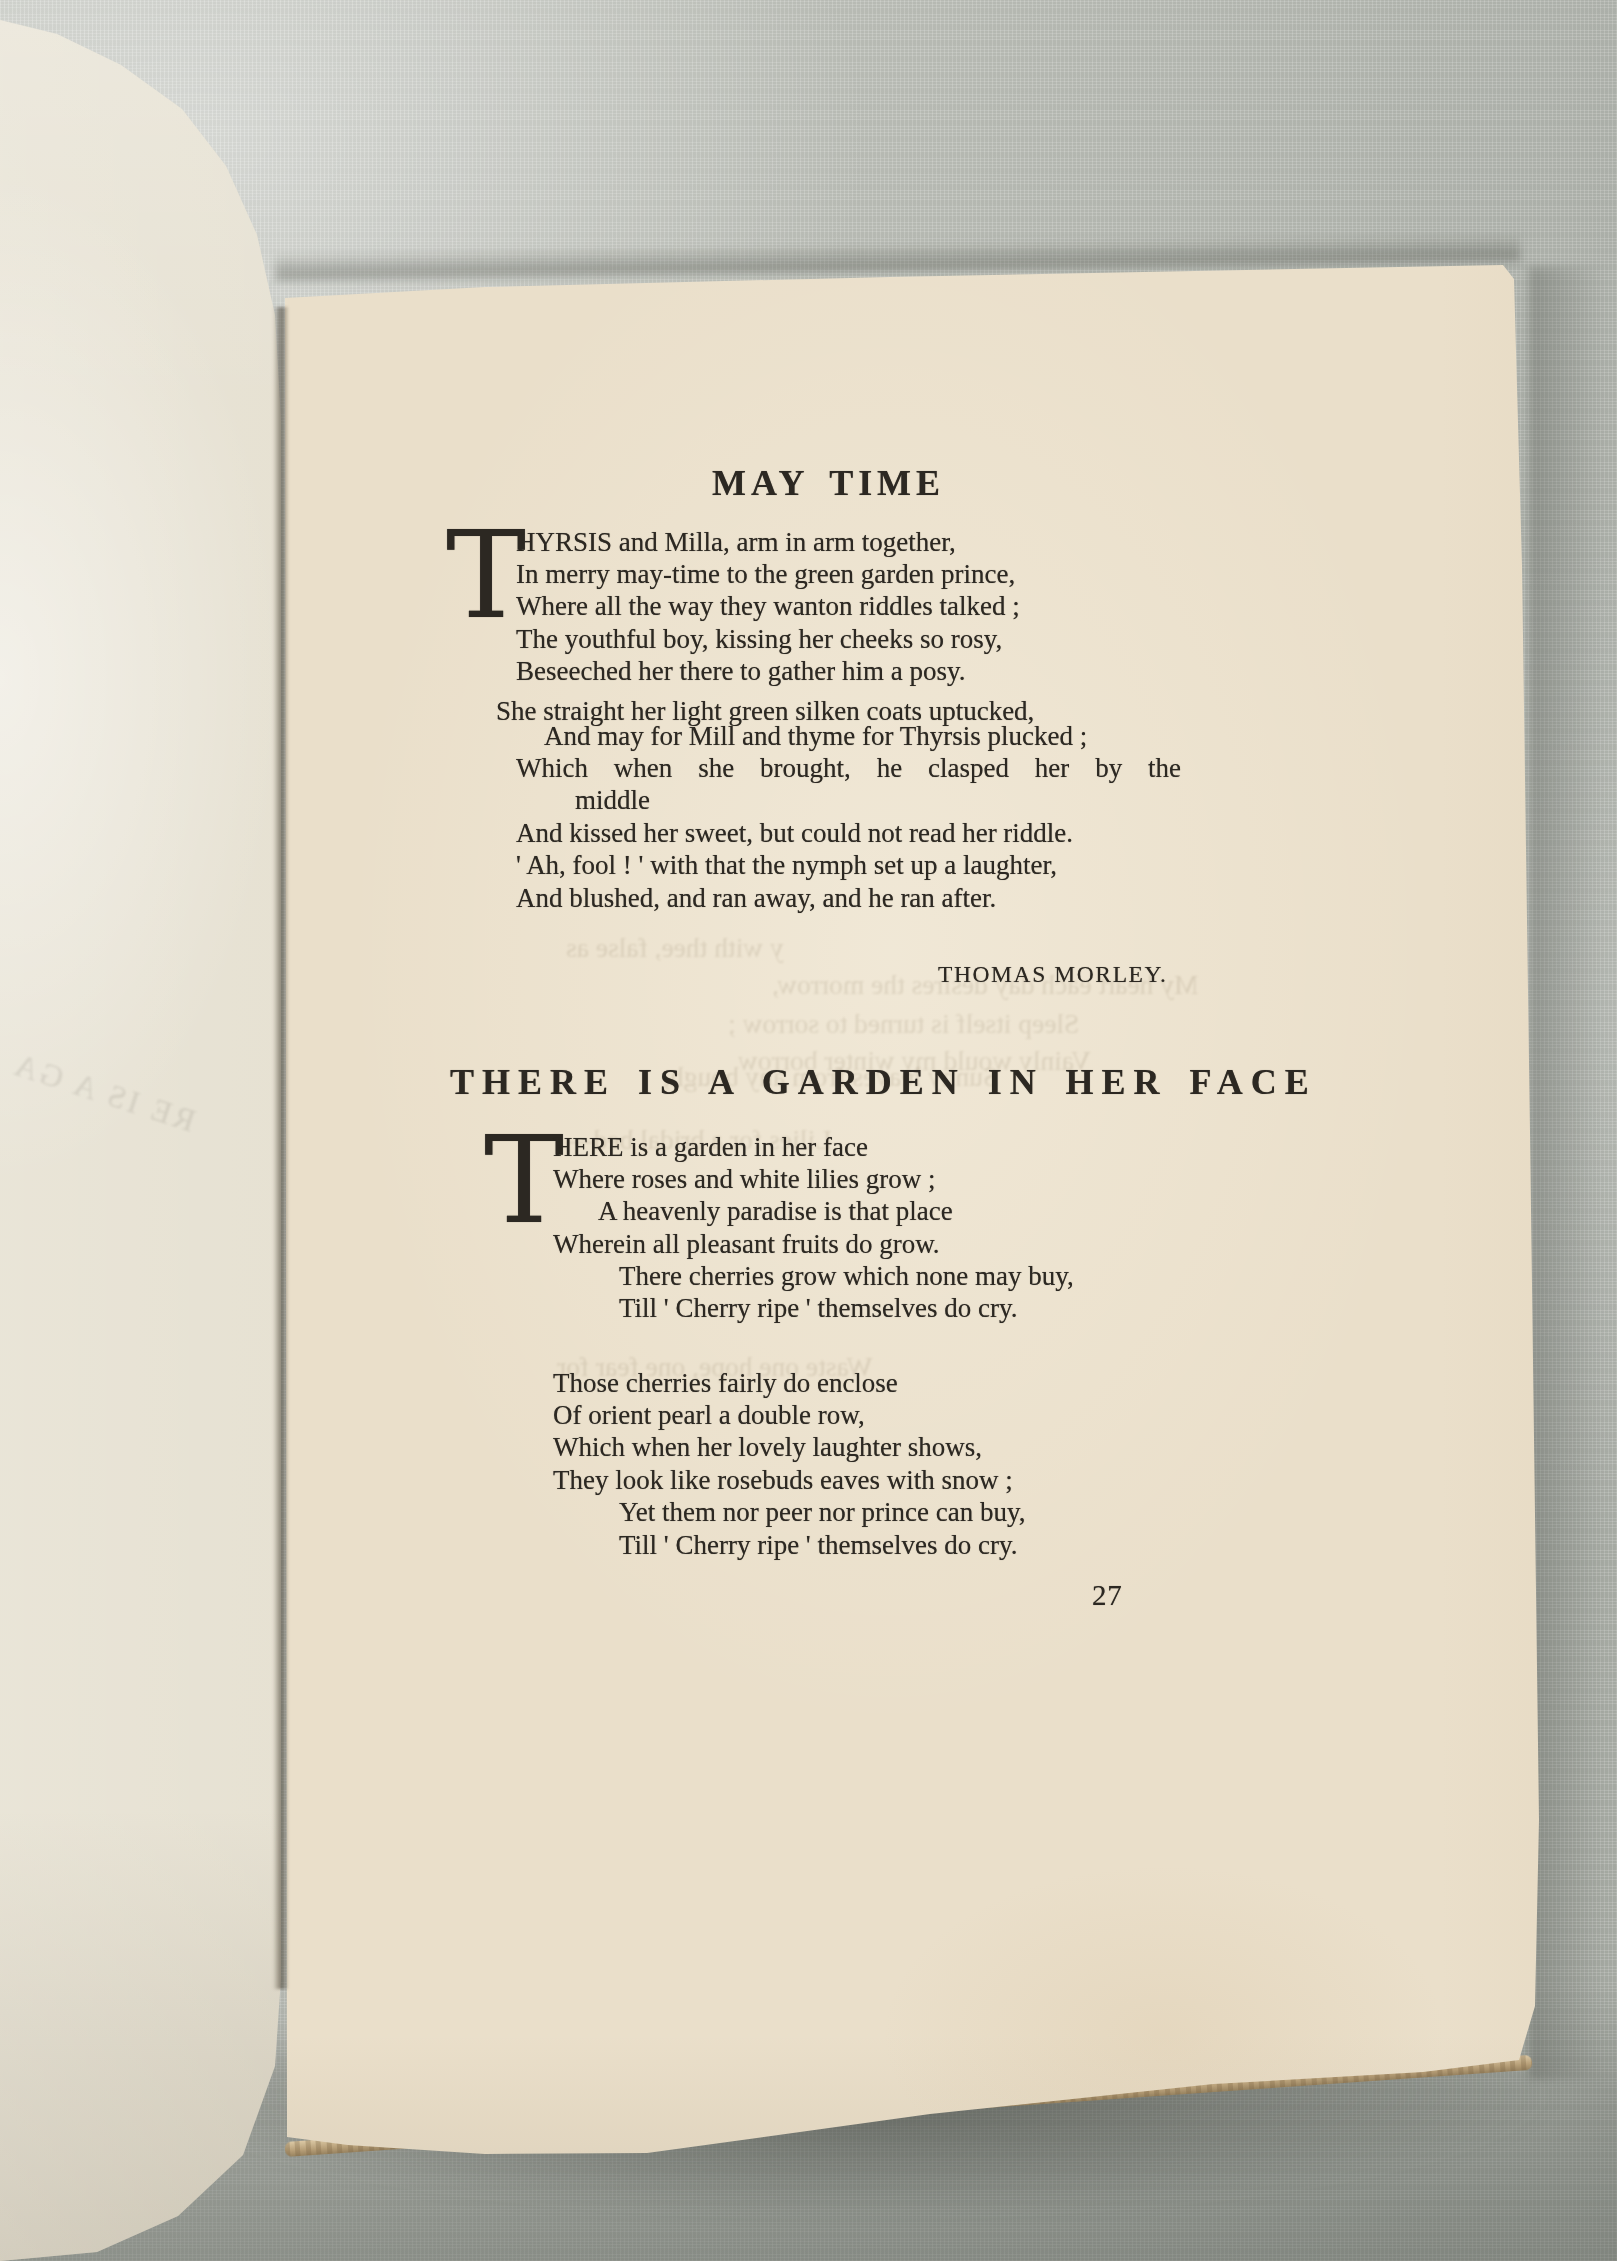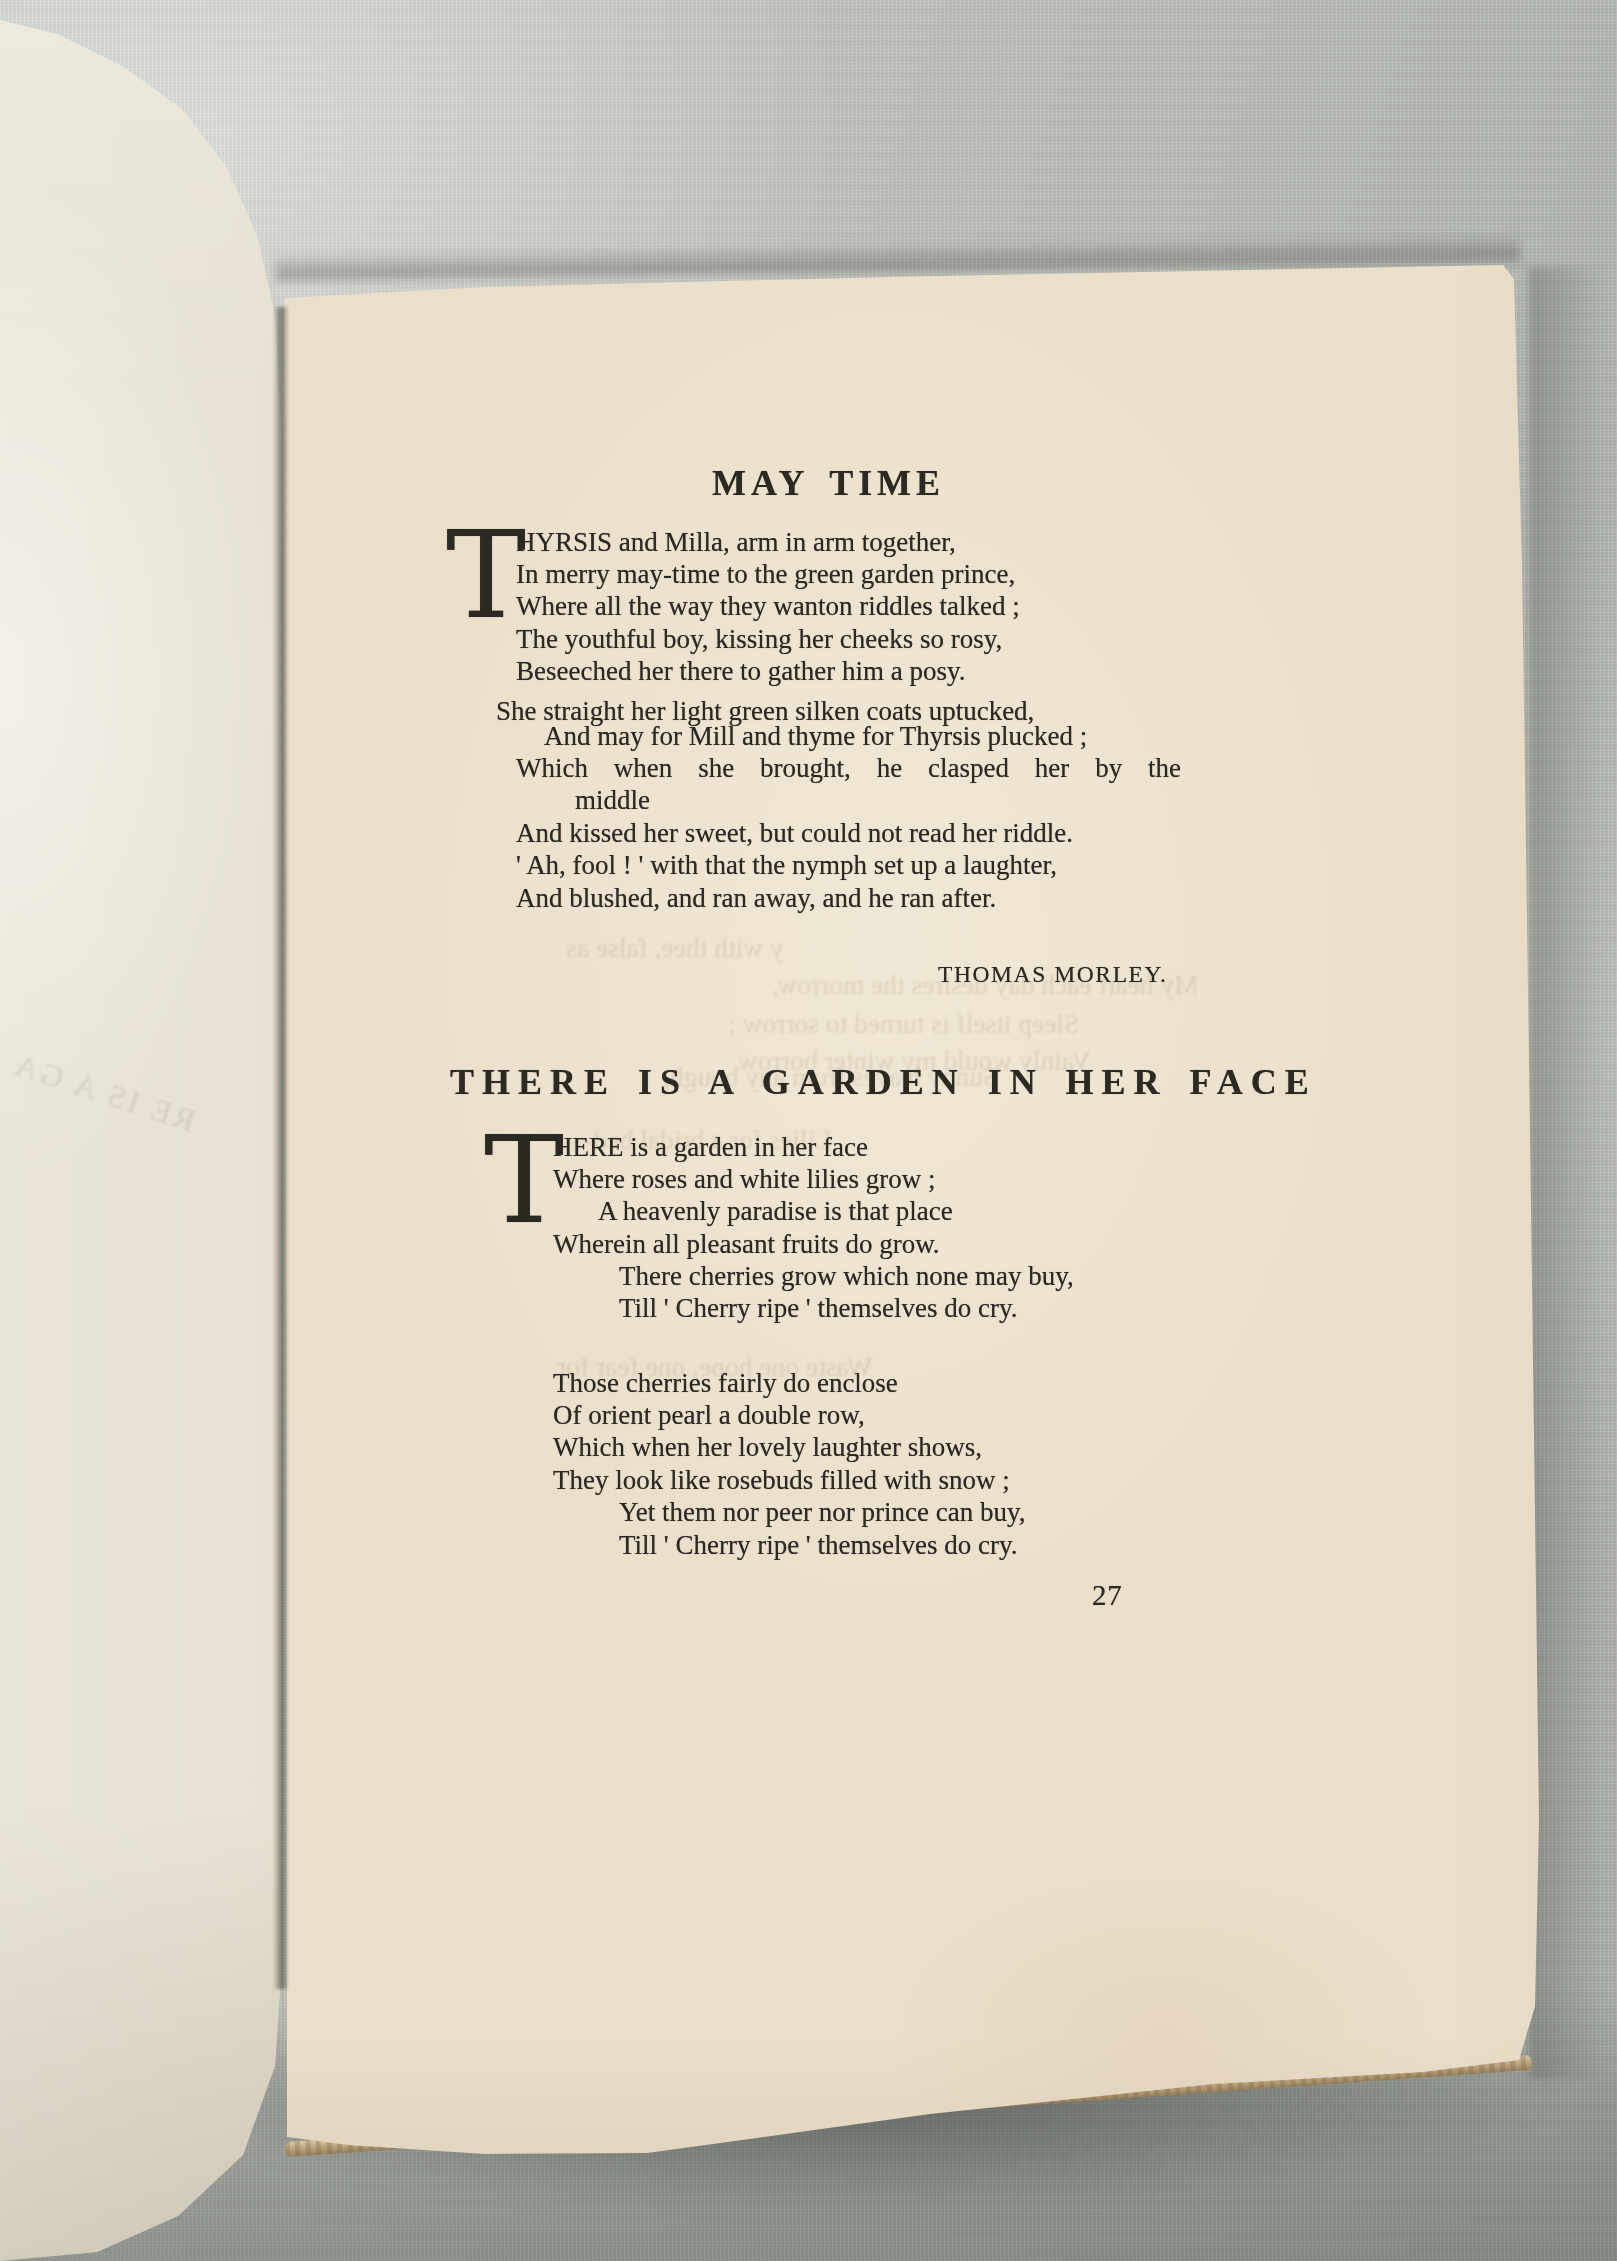--- a/index.html
+++ b/index.html
@@ -212,20 +212,20 @@
     <span class="dropcap cap2">T</span>
     <span class="t p2-first">HERE is a garden in her face</span>
     <span class="t p2a-r0">Where roses and white lilies grow ;</span>
     <span class="t p2a-r1">A heavenly paradise is that place</span>
     <span class="t p2a-r2">Wherein all pleasant fruits do grow.</span>
     <span class="t p2a-r3">There cherries grow which none may buy,</span>
     <span class="t p2a-r4">Till ' Cherry ripe ' themselves do cry.</span>
     <span class="t p2b-r0">Those cherries fairly do enclose</span>
     <span class="t p2b-r1">Of orient pearl a double row,</span>
     <span class="t p2b-r2">Which when her lovely laughter shows,</span>
-    <span class="t p2b-r3">They look like rosebuds filled with snow ;</span>
+    <span class="t p2b-r3">They look like rosebuds eaves with snow ;</span>
     <span class="t p2b-r4">Yet them nor peer nor prince can buy,</span>
     <span class="t p2b-r5">Till ' Cherry ripe ' themselves do cry.</span>
 
     <span class="t pageno pn">27</span>
   </div>
 </div>
 
 
 </body></html>

